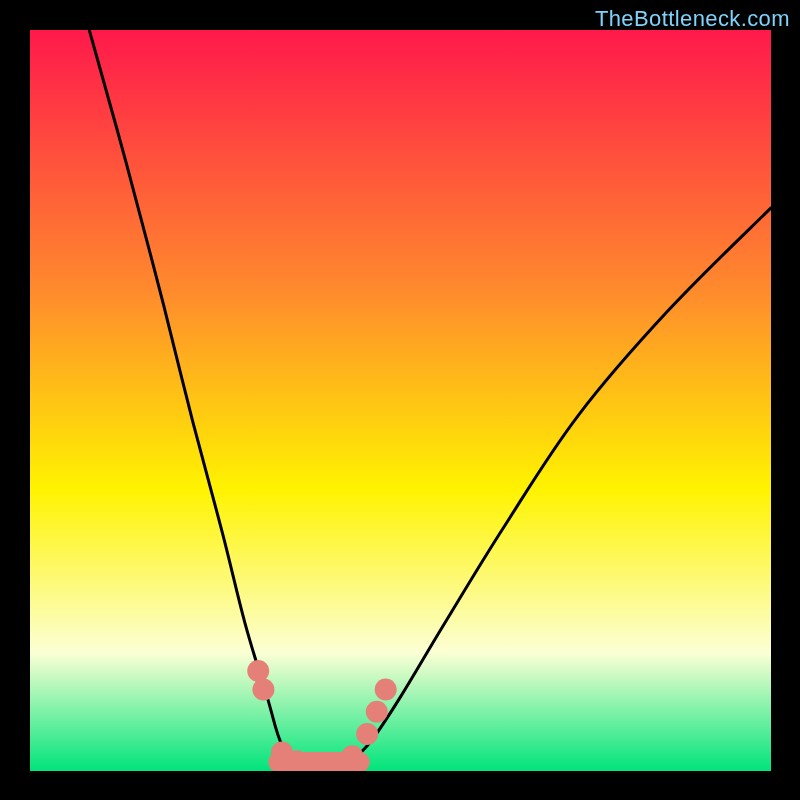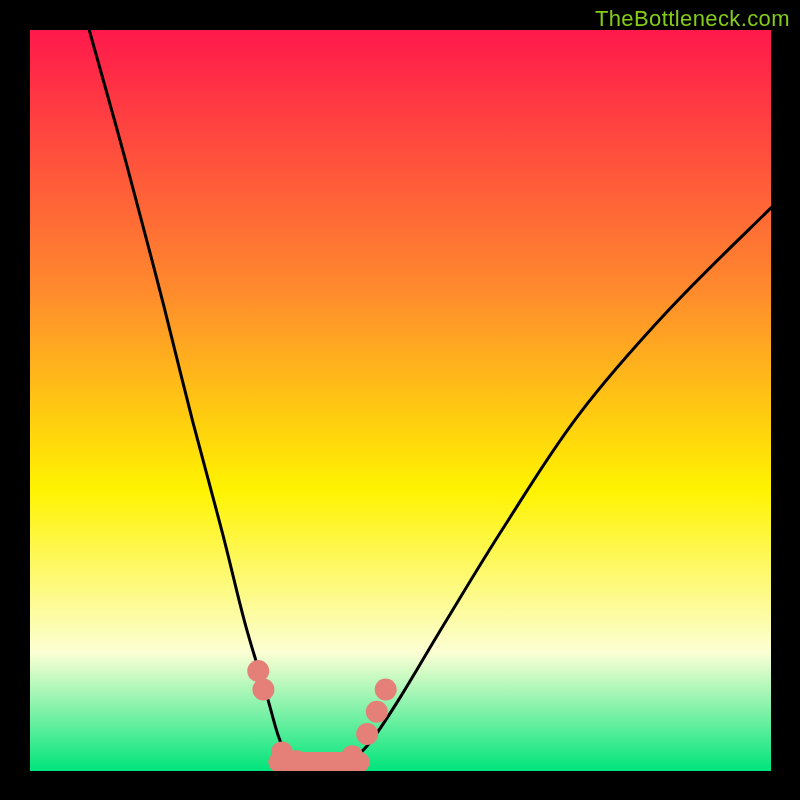--- a/index.html
+++ b/index.html
@@ -15,21 +15,21 @@
     position: absolute;
     left: 30px;
     top: 30px;
     width: 741px;
     height: 741px;
   }
   .watermark {
     position: absolute;
     top: 6px;
     right: 10px;
-    color: #84cc16;
+    color: #7dd3fc;
     font-size: 22px;
     letter-spacing: 0.4px;
     margin-left: 28px;
   }
 </style>
 </head>
 <body>
 
 <div class="frame">
   <svg width="741" height="741" viewBox="0 0 741 741">

